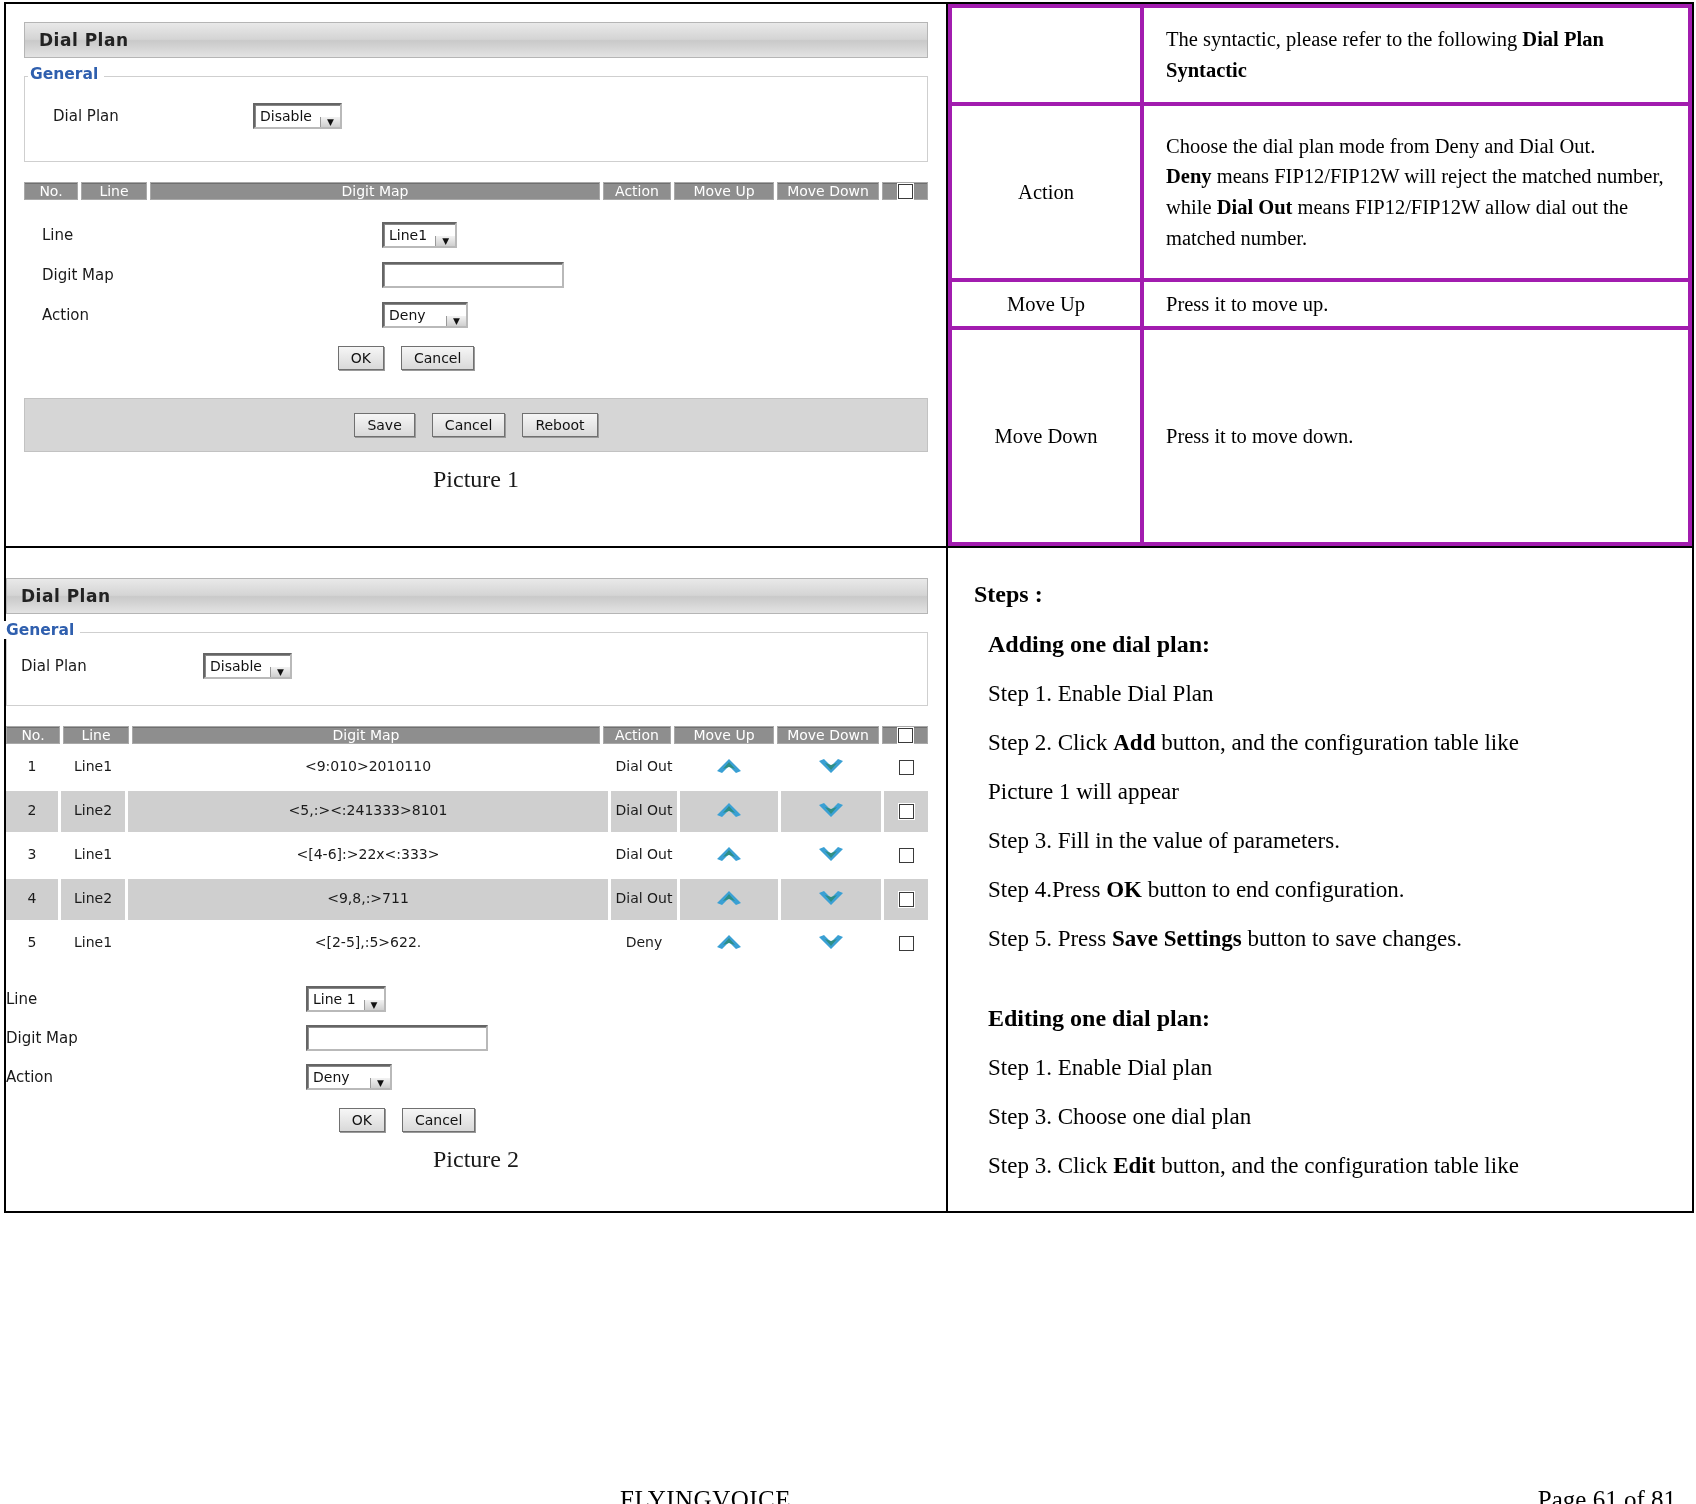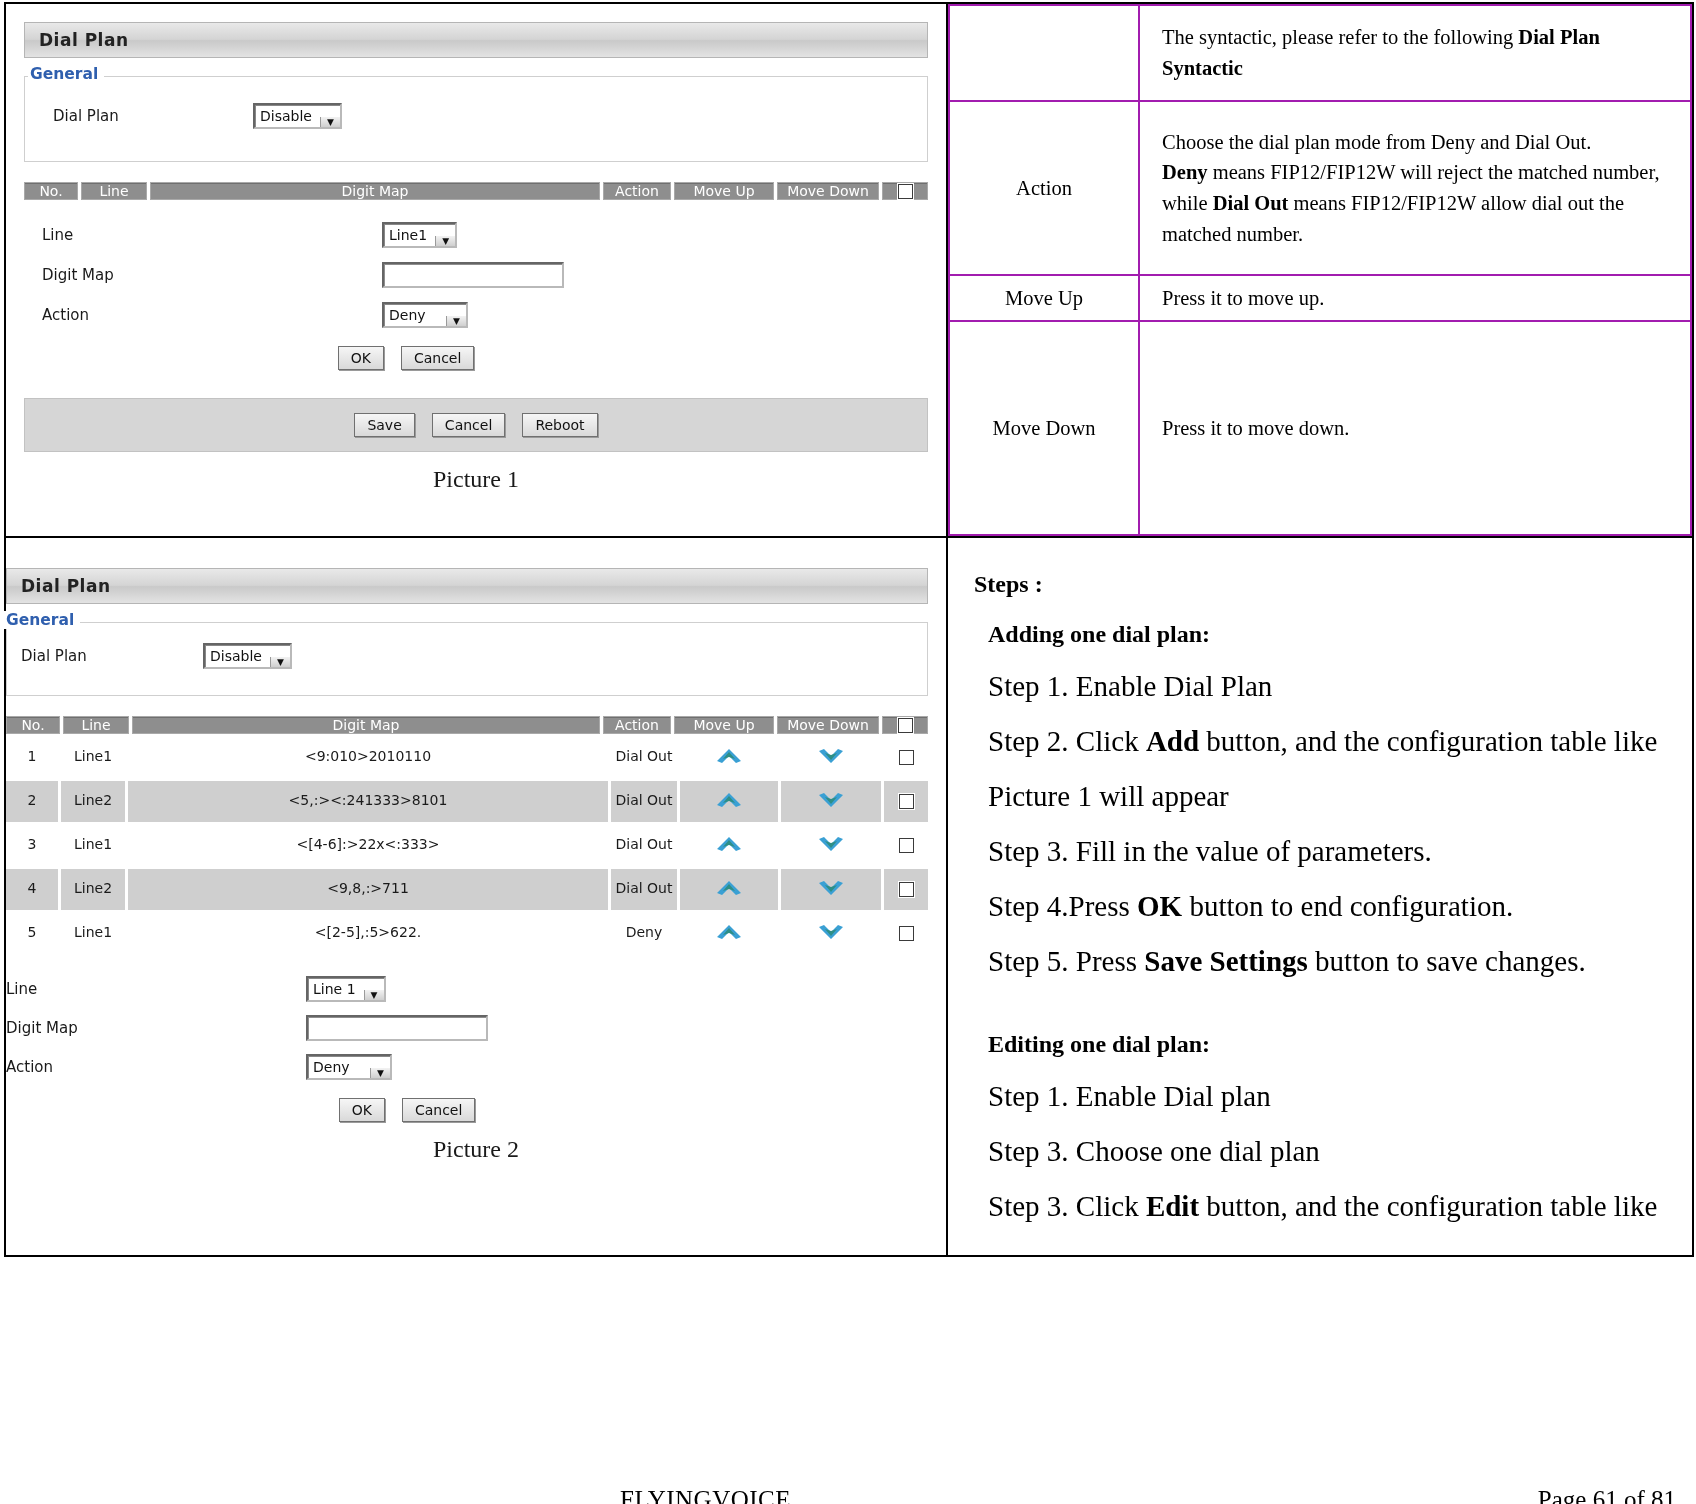--- a/index.html
+++ b/index.html
@@ -28,41 +28,41 @@
 
   
   .spec{
     width:100%;
     border-collapse:collapse;
     table-layout:fixed;
     font-size:20.5px;
     line-height:1.5;
   }
   .spec td{
-    border:2px solid #a21caf;
+    border:4px solid #a21caf;
     padding:4px 8px;
     vertical-align:middle;
   }
   .spec .c-name{width:172px;text-align:center;}
   .spec .c-desc{text-align:left;padding-left:22px;padding-right:6px;}
   .spec tr.r1 td{height:86px;}
   .spec tr.r2 td{height:164px;}
   .spec tr.r3 td{height:36px;}
   .spec tr.r4 td{height:204px;}
   .spec b{font-weight:bold;}
 
   
   .steps{
     padding:34px 10px 8px 26px;
     font-size:23px;
     line-height:1.0;
   }
   .steps .h1{font-weight:bold;font-size:24px;margin:0 0 26px 0;}
   .steps .h2{font-weight:bold;font-size:24px;margin:0 0 26px 14px;}
-  .steps p{margin:0 0 26px 14px;font-size:29px;}
+  .steps p{margin:0 0 26px 14px;font-size:23px;}
   .steps .gap{height:30px;}
   .steps b{font-weight:bold;}
 
   
   .shot{position:relative;font-family:"DejaVu Sans", sans-serif;color:#1a1a1a;}
   .shot-inner{position:relative;}
   .panel-title{
     background:linear-gradient(to bottom,#e9e9e9 0%,#d4d4d4 48%,#c9c9c9 52%,#e3e3e3 100%);
     border:1px solid #b5b5b5;
     font-weight:bold;font-size:17px;letter-spacing:.5px;

